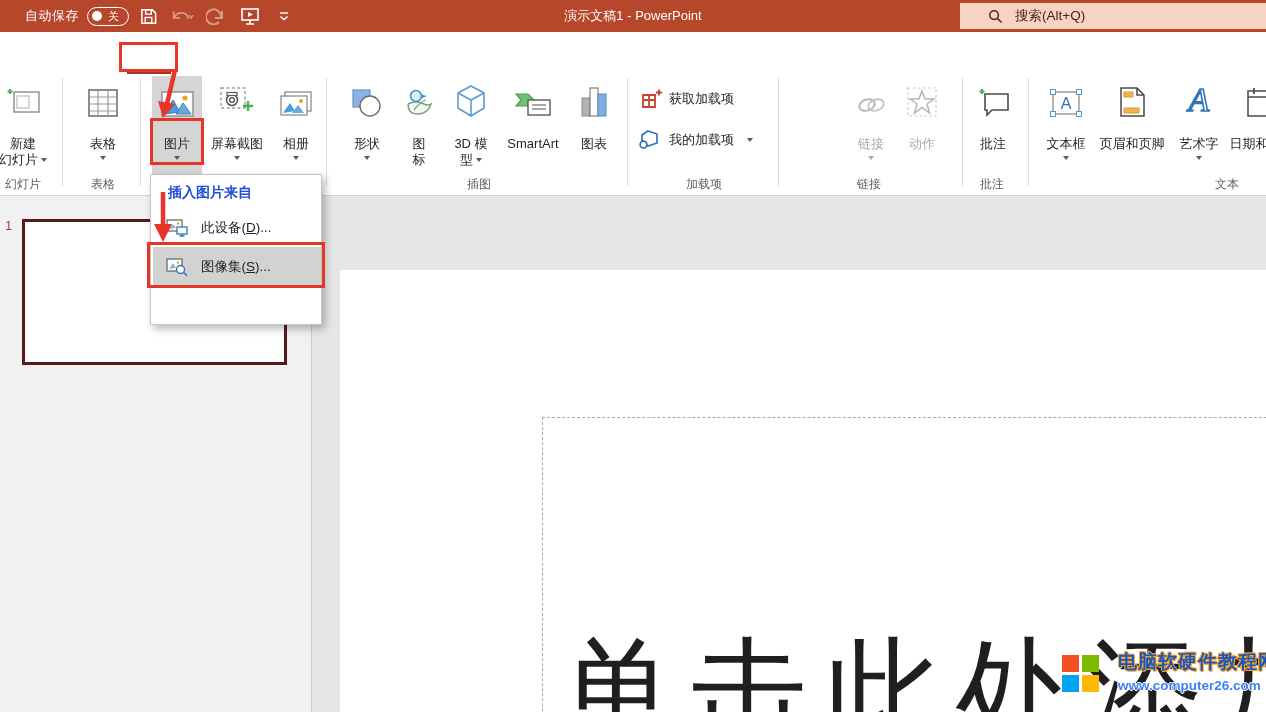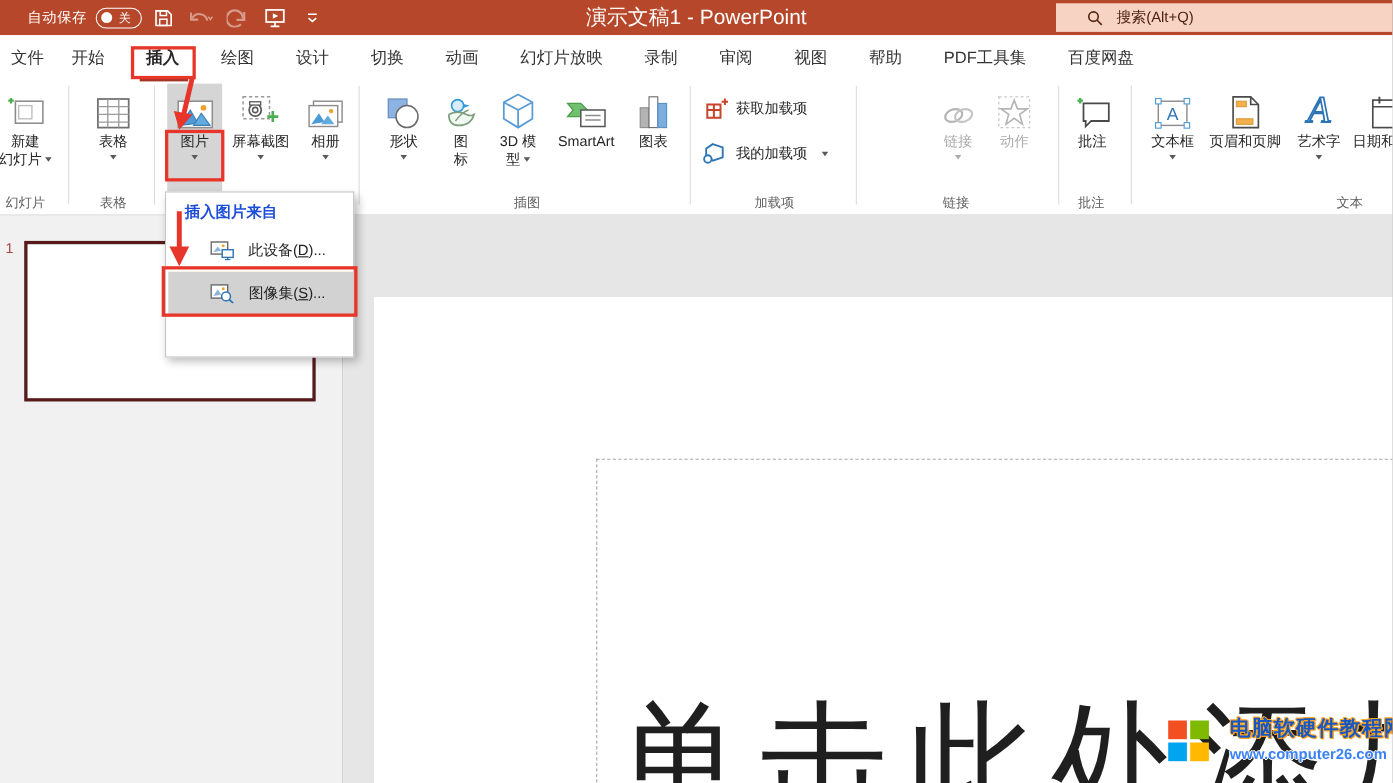--- a/index.html
+++ b/index.html
@@ -7,37 +7,37 @@
   .app { position:relative; width:1266px; height:712px; overflow:hidden; background:#fff; }
 
   
   .titlebar { position:absolute; left:0; top:0; width:1266px; height:32px; background:#b7472a; color:#fff; display:flex; align-items:center; font-size:13px; }
   .autosave { margin-left:25px; letter-spacing:.5px; }
   .toggle { margin-left:8px; width:42px; height:19px; border:1.5px solid #fff; border-radius:10px; display:flex; align-items:center; cursor:default; }
   .toggle .knob { width:10px; height:10px; background:#fff; border-radius:50%; margin-left:4px; }
   .toggle .state { font-size:11px; margin-left:6px; }
   .qatbtn { width:30px; height:26px; display:flex; align-items:center; justify-content:center; margin-left:4px; }
   .qatbtn.dim svg { opacity:.45; }
-  .tb-title { position:absolute; left:0; right:0; text-align:center; font-size:19px; pointer-events:none; }
+  .tb-title { position:absolute; left:0; right:0; text-align:center; font-size:13px; pointer-events:none; }
   .searchbox { position:absolute; right:0; top:3px; width:306px; height:26px; background:#f6d3c3; display:flex; align-items:center; color:#4f2010; font-size:13.5px; }
   .searchbox svg { margin-left:28px; margin-right:12px; }
 
   
   .tabrow { position:absolute; left:0; top:32px; width:1266px; height:40px; background:#fff; display:flex; align-items:stretch; padding-left:2px; }
   .tab { display:flex; align-items:center; padding:0 19px; font-size:15px; color:#333; white-space:nowrap; }
   .tab.file { padding:0 6px 0 8px; }
   .tab.active { font-weight:bold; color:#262626; }
 
   
   .ribbon { position:absolute; left:0; top:72px; width:1266px; height:124px; background:#fff; border-bottom:1px solid #d2d2d2; }
   .vdiv { position:absolute; top:6px; height:108px; width:1px; background:#dcdcdc; }
   .grouplabel { position:absolute; top:104px; transform:translateX(-50%); font-size:12px; color:#5f5f5f; white-space:nowrap; }
   .bigbtn { position:absolute; top:6px; height:96px; display:flex; flex-direction:column; align-items:center; color:#262626; }
   .bicon { height:40px; display:flex; align-items:flex-end; justify-content:center; }
-  .blabel { font-size:13px; line-height:16px; text-align:center; white-space:nowrap; margin-top:3px; }
+  .blabel { font-size:13px; line-height:16px; text-align:center; white-space:nowrap; margin-top:18px; }
   .lrow { display:flex; align-items:center; gap:3px; justify-content:center; }
   .tri { width:0; height:0; border-left:3.5px solid transparent; border-right:3.5px solid transparent; border-top:4px solid #5a5a5a; }
   .chevbelow { margin-top:4px; }
   .smallbtn { position:absolute; display:flex; align-items:center; gap:7px; font-size:13px; color:#262626; white-space:nowrap; }
   .disabled { color:#ababab; }
   .disabled .tri { border-top-color:#ababab; }
   .pic-highlight { position:absolute; left:152px; top:4px; width:50px; height:98px; background:#d5d5d5; }
 
   
   .slidepanel { position:absolute; left:0; top:196px; width:311px; height:516px; background:#f2f1f1; }
@@ -54,21 +54,21 @@
   .mslogo { display:grid; grid-template-columns:17px 17px; grid-template-rows:17px 17px; gap:3px; margin-top:6px; }
   .wm-text { margin-left:19px; }
   .wm-line1 { font-size:19px; font-weight:bold; color:#1558c4; letter-spacing:1px; white-space:nowrap;
               text-shadow:1px 0 #ffa423,-1px 0 #ffa423,0 1px #ffa423,0 -1px #ffa423,1px 1px #ffa423,-1px -1px #ffa423; }
   .wm-line2 { font-size:13.5px; font-weight:bold; color:#3b82f6; margin-top:3px; white-space:nowrap;
               text-shadow:1px 0 #fff,-1px 0 #fff,0 1px #fff,0 -1px #fff; }
 
   
   .menu { position:absolute; left:150px; top:174px; width:172px; height:151px; background:#fff; border:1px solid #c6c6c6; box-shadow:3px 4px 8px rgba(0,0,0,.28); z-index:50; }
   .menu-header { position:absolute; left:17px; top:9px; font-size:14px; font-weight:bold; color:#1d4ed8; }
-  .menu-item { position:absolute; left:2px; width:168px; display:flex; align-items:center; padding-left:13px; gap:13px; font-size:13.5px; color:#1f1f1f;justify-content:center; }
+  .menu-item { position:absolute; left:2px; width:168px; display:flex; align-items:center; padding-left:13px; gap:13px; font-size:13.5px; color:#1f1f1f; }
   .menu-item .u { text-decoration:underline; }
   .mi-1 { top:38px; height:30px; }
   .mi-2 { top:72px; height:40px; background:#d2d2d2; }
   .mi-3 { top:118px; height:30px; }
 
   
   .anno { position:absolute; z-index:60; pointer-events:none; }
   .rbox { border:3px solid #e8352a; }
   .insert-underline { position:absolute; left:127px; top:70px; width:44px; height:4px; background:#a33523; z-index:59; pointer-events:none; }
 </style>
@@ -119,36 +119,20 @@
     <span class="tb-title">演示文稿1 - PowerPoint</span>
     <span class="searchbox">
       <svg width="15" height="15" viewBox="0 0 16 16">
           <circle cx="6.5" cy="6.5" r="4.6" fill="none" stroke="#5c2413" stroke-width="1.6"></circle>
           <path d="M10 10 L14.5 14.5" stroke="#5c2413" stroke-width="1.6"></path>
         </svg>
       <span>搜索(Alt+Q)</span>
     </span>
   </div>
 
-  <div class="tabrow">
-    <span class="tab file">文件</span>
-    <span class="tab">开始</span>
-    <span class="tab active">插入</span>
-    <span class="tab">绘图</span>
-    <span class="tab">设计</span>
-    <span class="tab">切换</span>
-    <span class="tab">动画</span>
-    <span class="tab">幻灯片放映</span>
-    <span class="tab">录制</span>
-    <span class="tab">审阅</span>
-    <span class="tab">视图</span>
-    <span class="tab">帮助</span>
-    <span class="tab">PDF工具集</span>
-    <span class="tab">百度网盘</span>
-  </div>
 
   <div class="ribbon">
     <div class="pic-highlight"></div>
 
     <div class="bigbtn" style="left:-16px; width:78px;">
       <span class="bicon">
         <svg width="34" height="30" viewBox="0 0 34 30">
             <path d="M4 6 v-5 M1.5 3.5 h5" stroke="#4caf50" stroke-width="2"></path>
             <rect x="8" y="4" width="25" height="20" fill="#fff" stroke="#8c8c8c" stroke-width="1.4"></rect>
             <rect x="11" y="8" width="12" height="12" fill="none" stroke="#bcbcbc" stroke-width="1.2"></rect>

